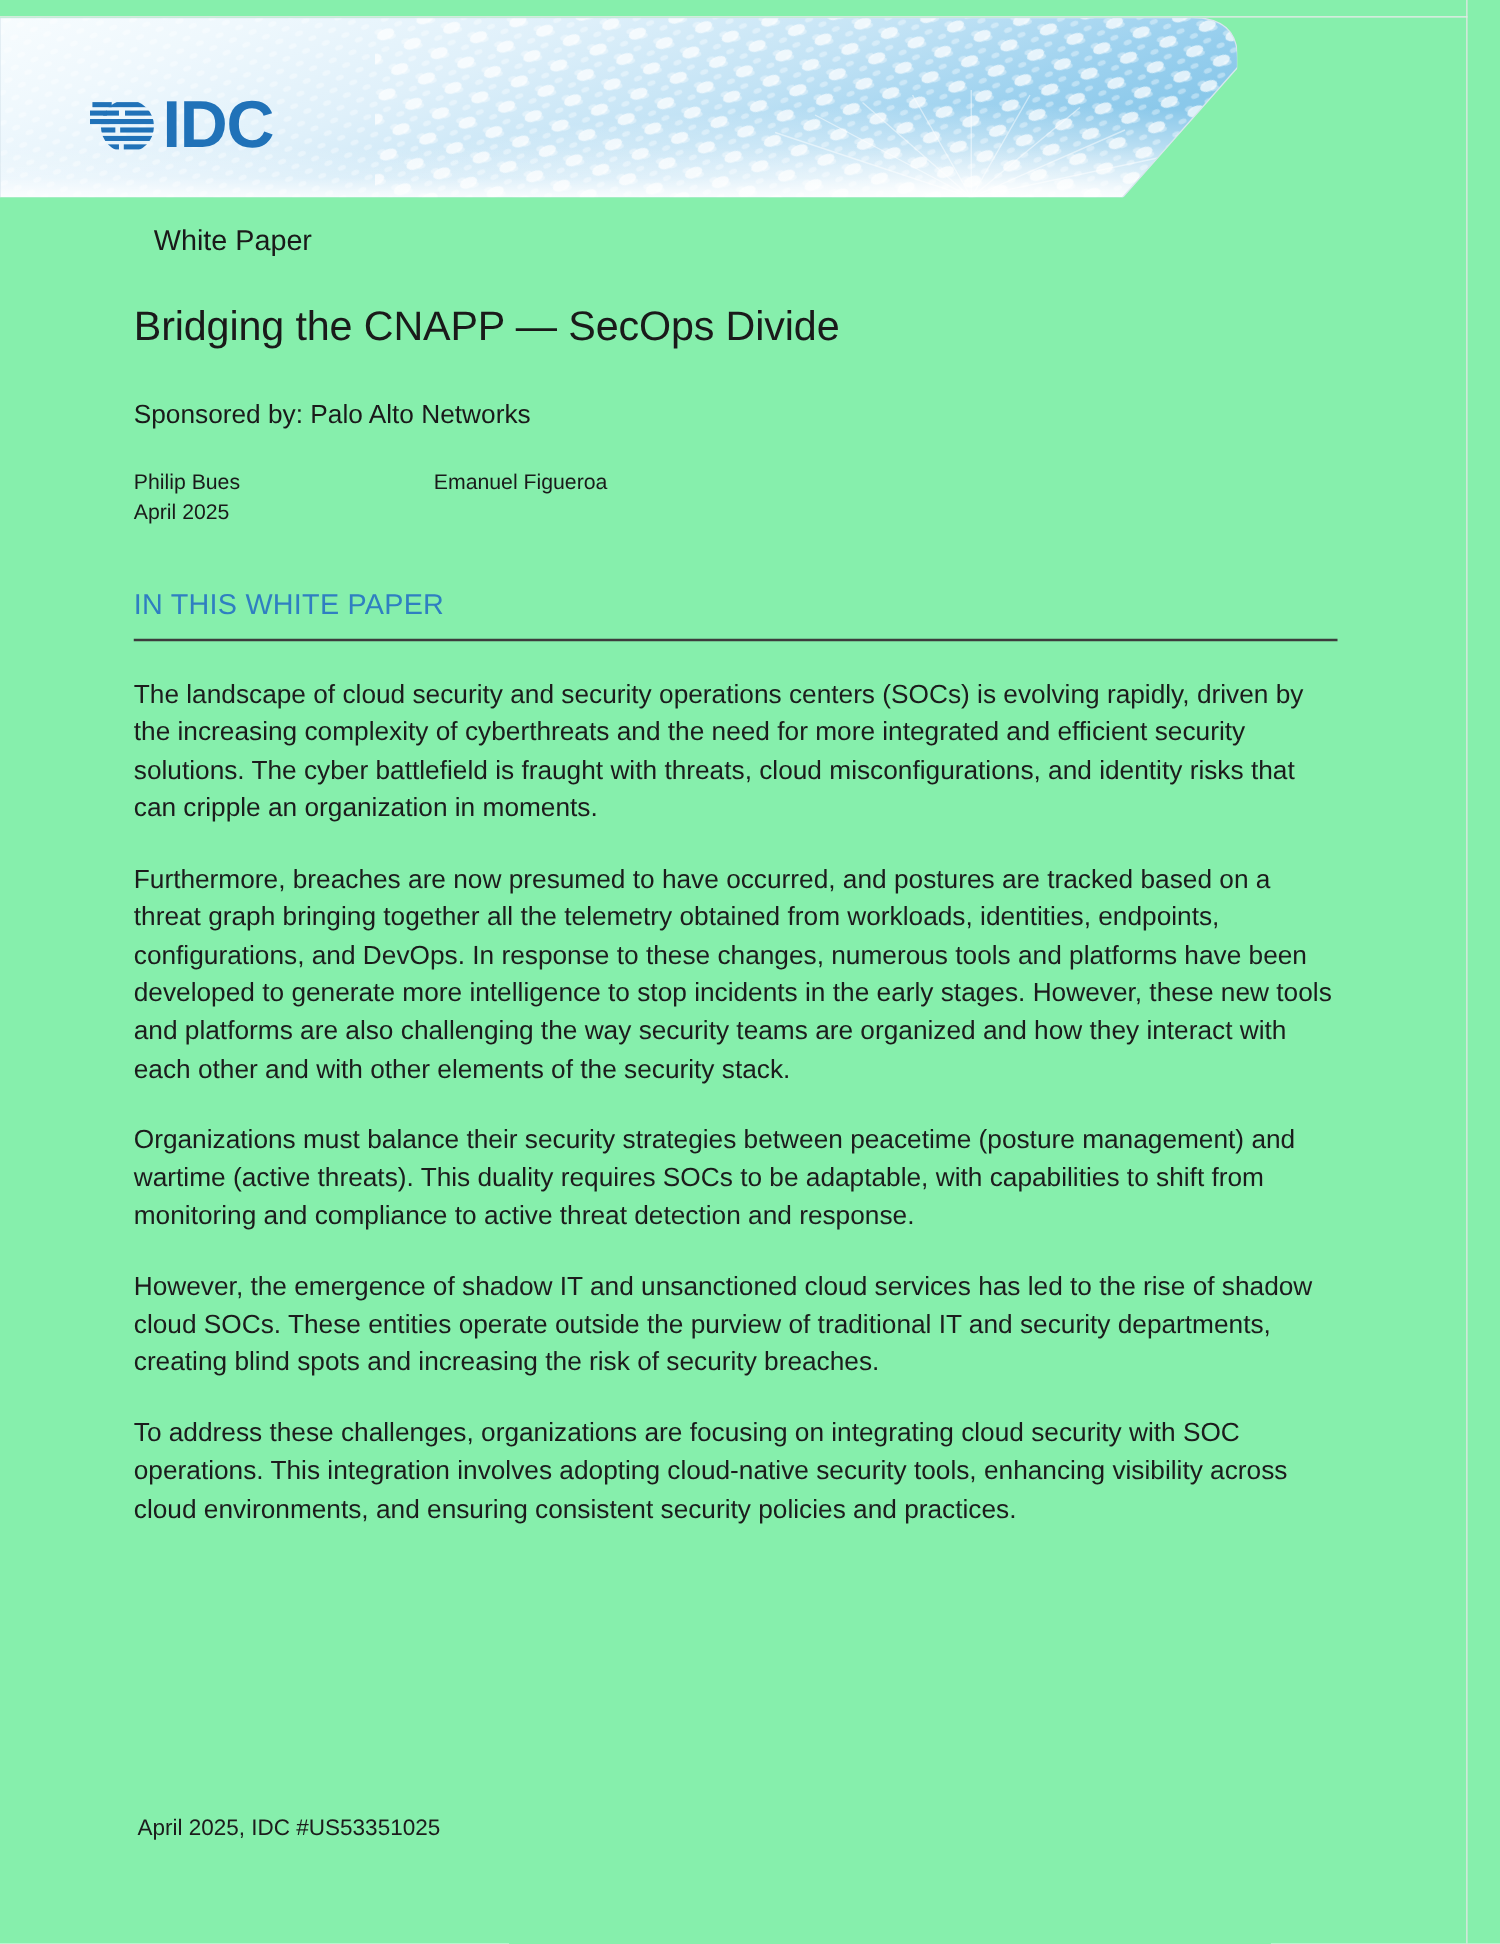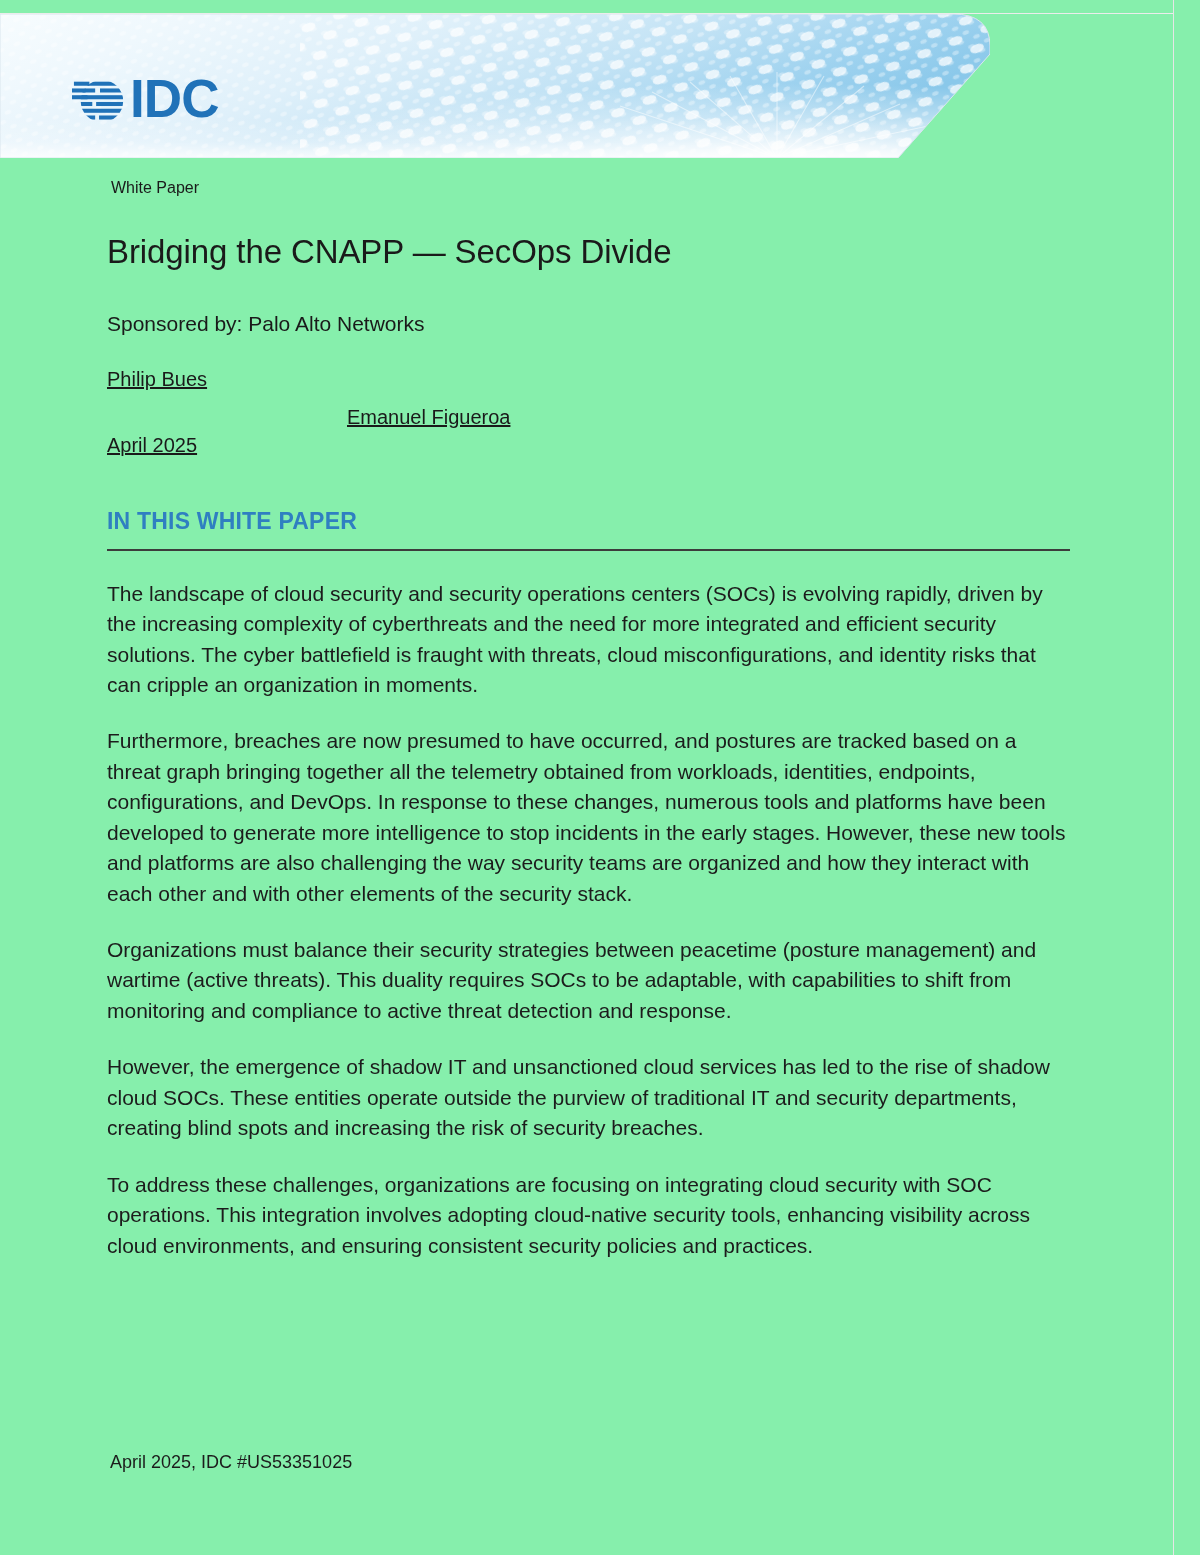--- a/index.html
+++ b/index.html
@@ -76,24 +76,24 @@
 
   
   .content {
     position: absolute;
     left: 107px;
     top: 178px;
     width: 966px;
   }
 
   .kicker {
-    font-size: 16px;
+    font-size: 23px;
     color: #1a1a1a;
     line-height: 1.25;
-    margin: 0 0 34px 4px;
+    margin: 0 0 34px 16px;
     font-weight: 400;
   }
 
   .doc-title {
     font-size: 33px;
     color: #1a1a1a;
     font-weight: 400;
     line-height: 1.2;
     margin: 0 0 38px 0;
     letter-spacing: -0.1px;
@@ -101,43 +101,41 @@
 
   .sponsor {
     font-size: 21px;
     color: #1a1a1a;
     line-height: 1.3;
     margin: 12px 0 28px 0;
   }
 
   .byline {
     margin: 0 0 48px 0;
-    font-size: 20px;
+    font-size: 17px;
     color: #1a1a1a;
     line-height: 1.42;
-    text-decoration: underline;
   }
   .byline-row {
     display: flex;
   }
   .byline-col-a {
     width: 240px;
     flex: 0 0 240px;
   }
   .byline-col-b {
     flex: 1 1 auto;
-    margin-top: 38px;
   }
   .byline-date {
     display: block;
   }
 
   .section-head {
     font-size: 23px;
-    font-weight: bold;
+    font-weight: normal;
     color: #2f7fc1;
     letter-spacing: 0.2px;
     margin: 0 0 14px 0;
   }
 
   .rule {
     height: 2px;
     background: #3c3c3c;
     width: 963px;
     margin: 0 0 28px 0;

